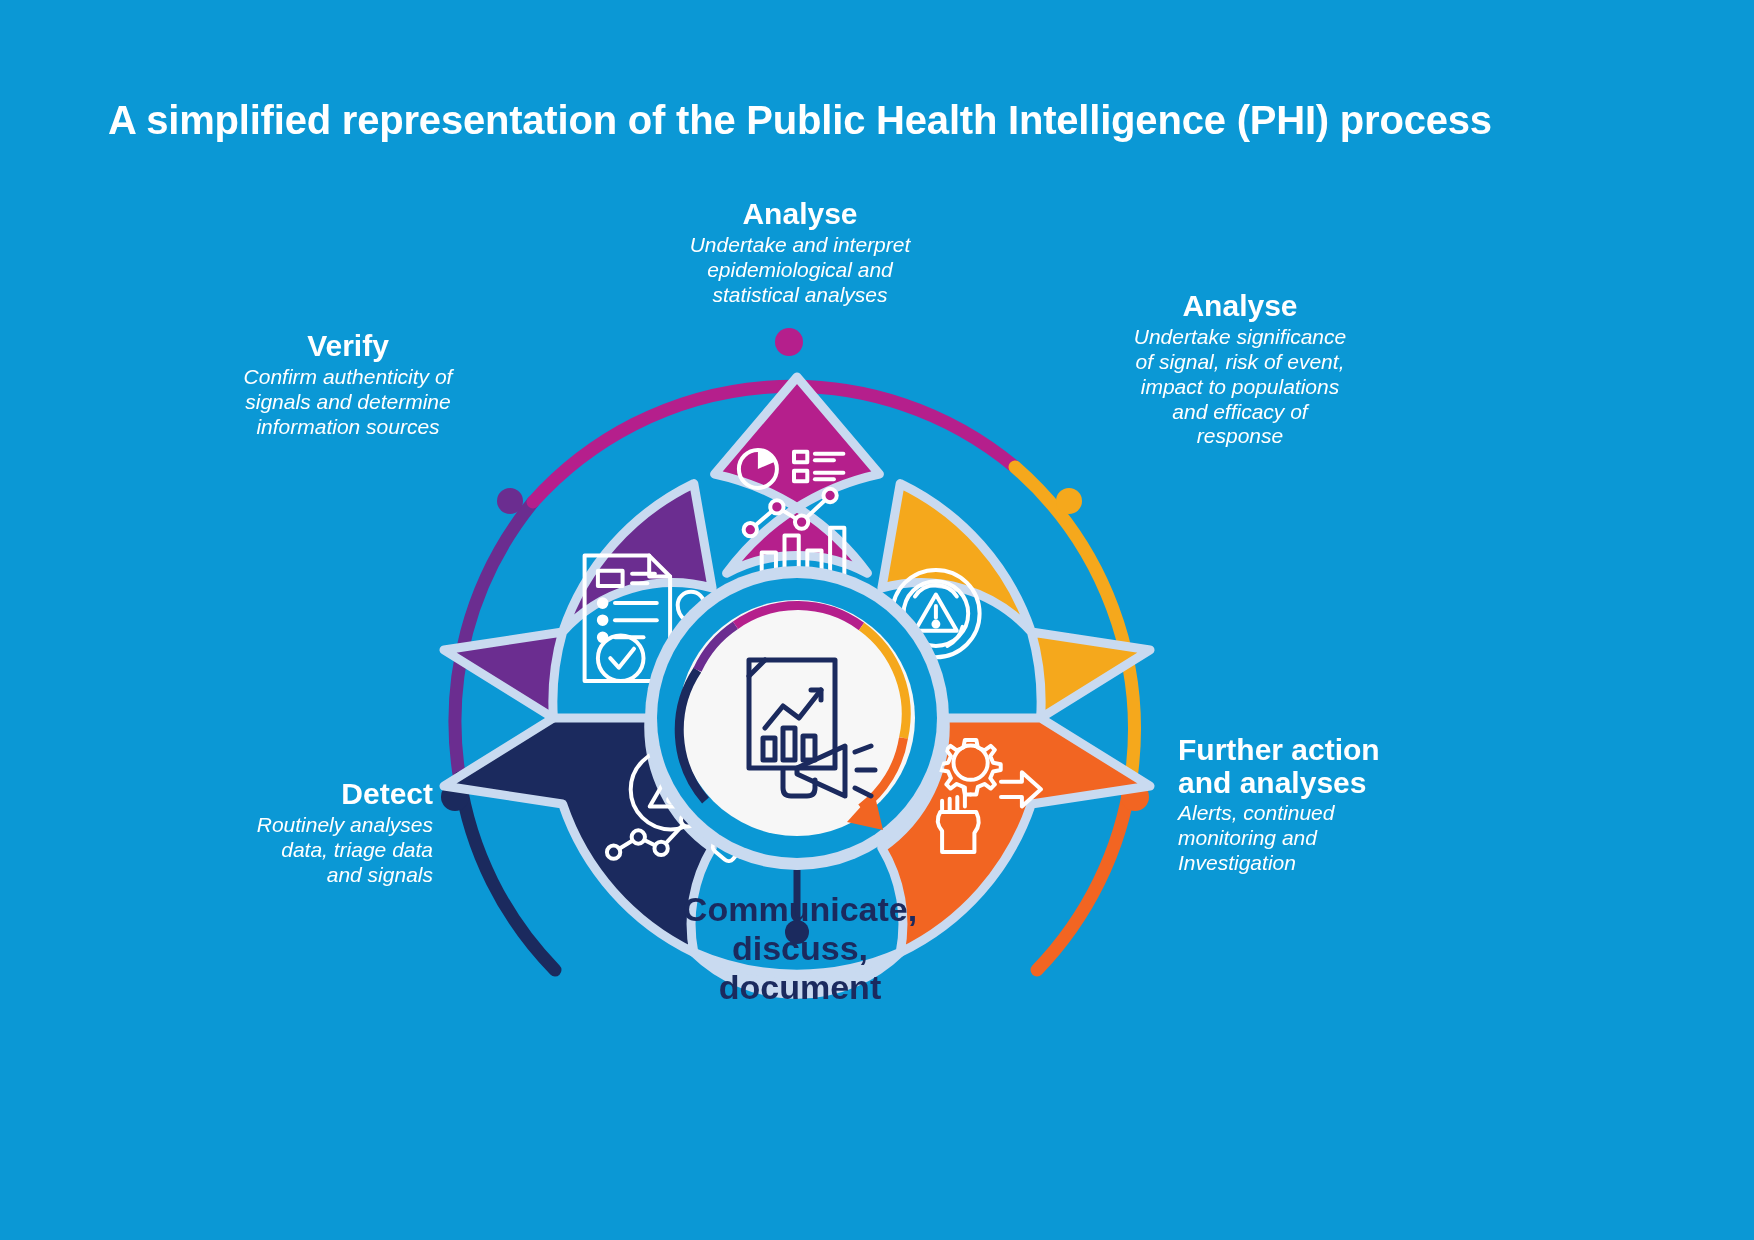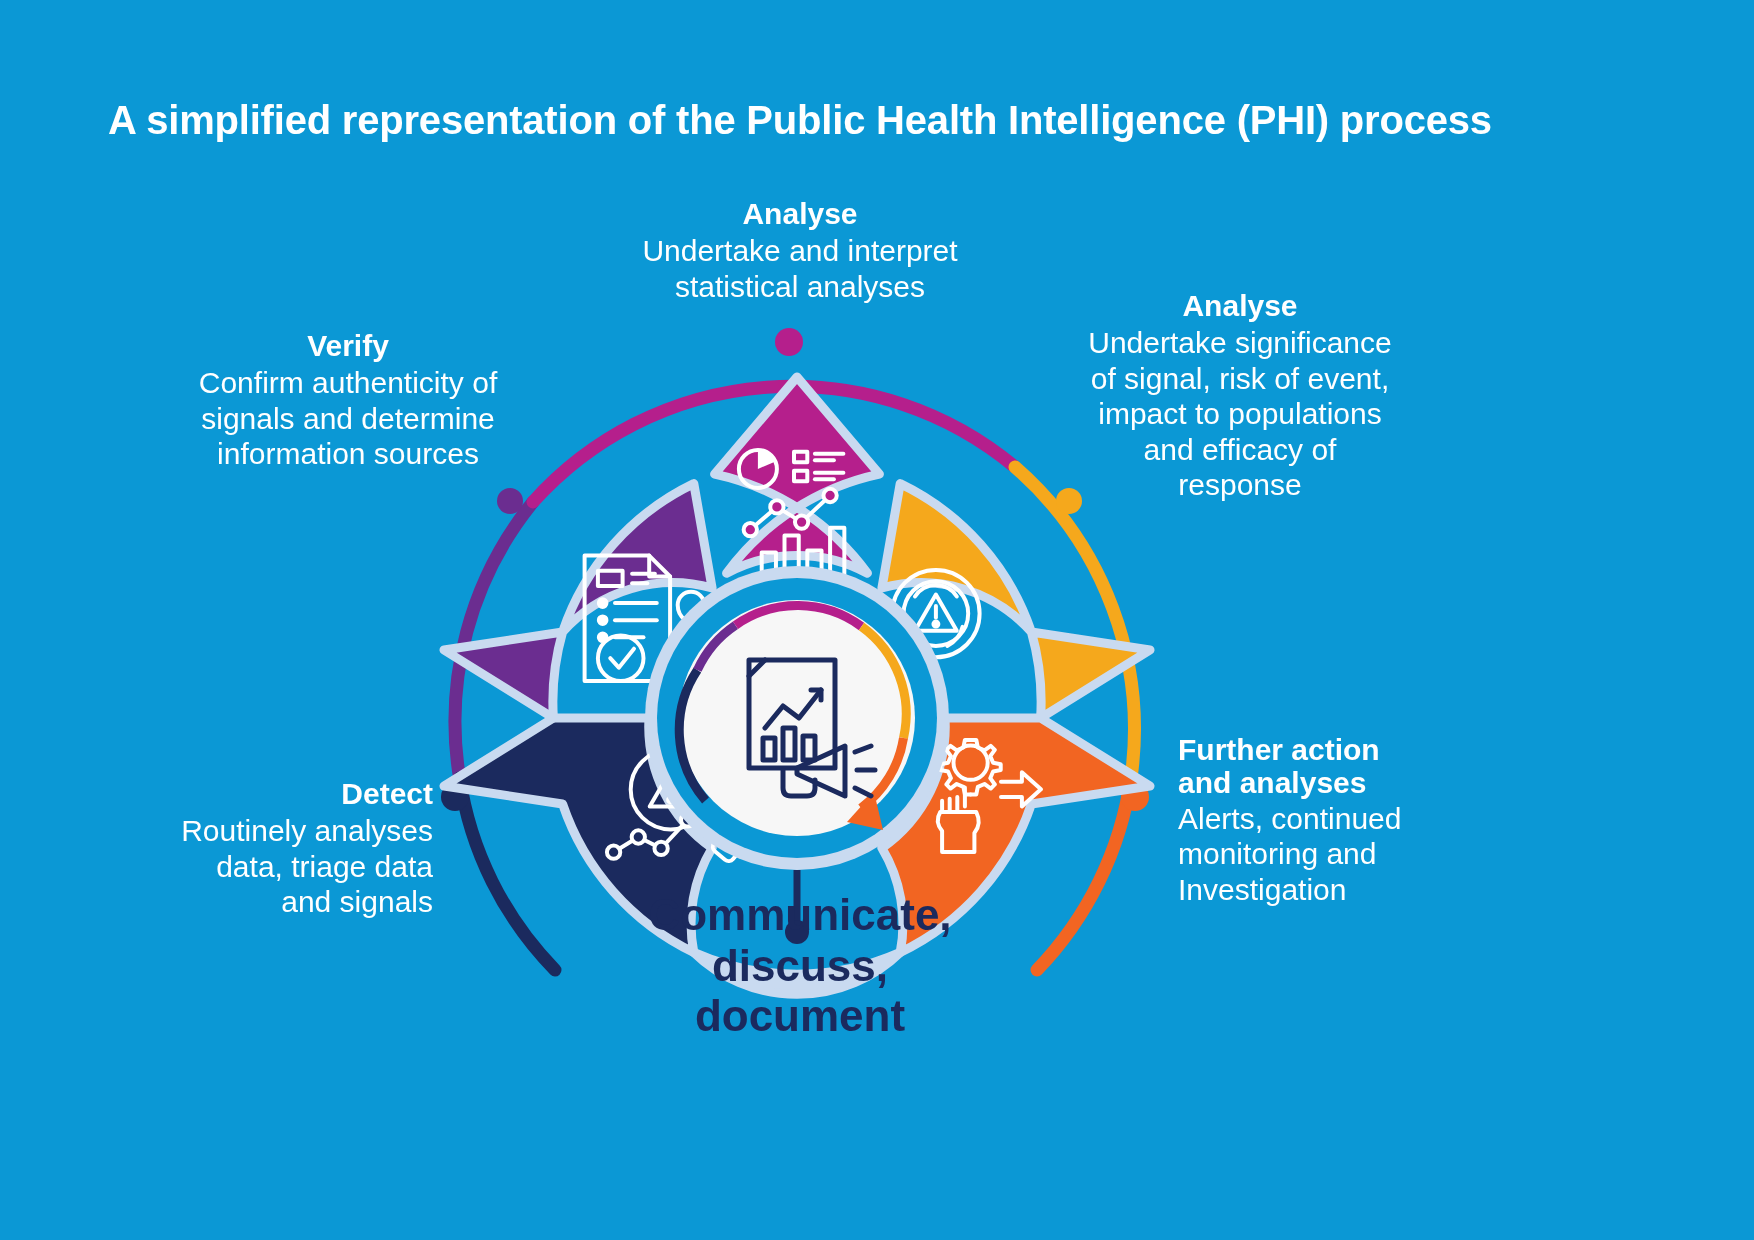--- a/index.html
+++ b/index.html
@@ -48,41 +48,42 @@
     position: absolute;
     color: #ffffff;
     line-height: 1.18;
   }
   .callout .c-head {
     font-size: 30px;
     font-weight: bold;
     margin-bottom: 2px;
   }
   .callout .c-body {
-    font-size: 30px;
+    font-size: 21px;
     font-weight: 400;
+    font-style: italic;
   }
 
   .co-analyse   { left: 600px;  top: 196px;  width: 400px; text-align: center; }
   .co-assess    { left: 1055px; top: 288px;  width: 370px; text-align: center; }
   .co-verify    { left: 148px;  top: 328px;  width: 400px; text-align: center; }
   .co-detect    { left: 163px;  top: 748px;  width: 270px; text-align: right; margin-top: 28px; }
   .co-further   { left: 1178px; top: 733px;  width: 260px; text-align: left; }
 
   .co-further .c-head { line-height: 1.1; }
 
   
   .hub-caption {
     position: absolute;
     left: 620px;
     top: 890px;
     width: 360px;
     text-align: center;
     color: #1b2a5e;
-    font-size: 44px;
+    font-size: 34px;
     font-weight: bold;
     line-height: 1.15;
   }
   .hub-caption span { display: block; }
 </style>
 </head>
 <body>
 
 <div id="root">
 
@@ -280,20 +281,21 @@
         <line x1="360" y1="540" x2="360" y2="598" stroke="#1b2a5e" stroke-width="7"></line>
         <circle cx="360" cy="602" r="12" fill="#1b2a5e"></circle>
       </g>
     </svg>
   </div>
 
   <div class="callout co-analyse">
     <div class="c-head">Analyse</div>
     <div class="c-body">
       <div>Undertake and interpret</div>
+      <div>epidemiological and</div>
       <div>statistical analyses</div>
     </div>
   </div>
 
   <div class="callout co-assess">
     <div class="c-head">Analyse</div>
     <div class="c-body">
       <div>Undertake significance</div>
       <div>of signal, risk of event,</div>
       <div>impact to populations</div>

